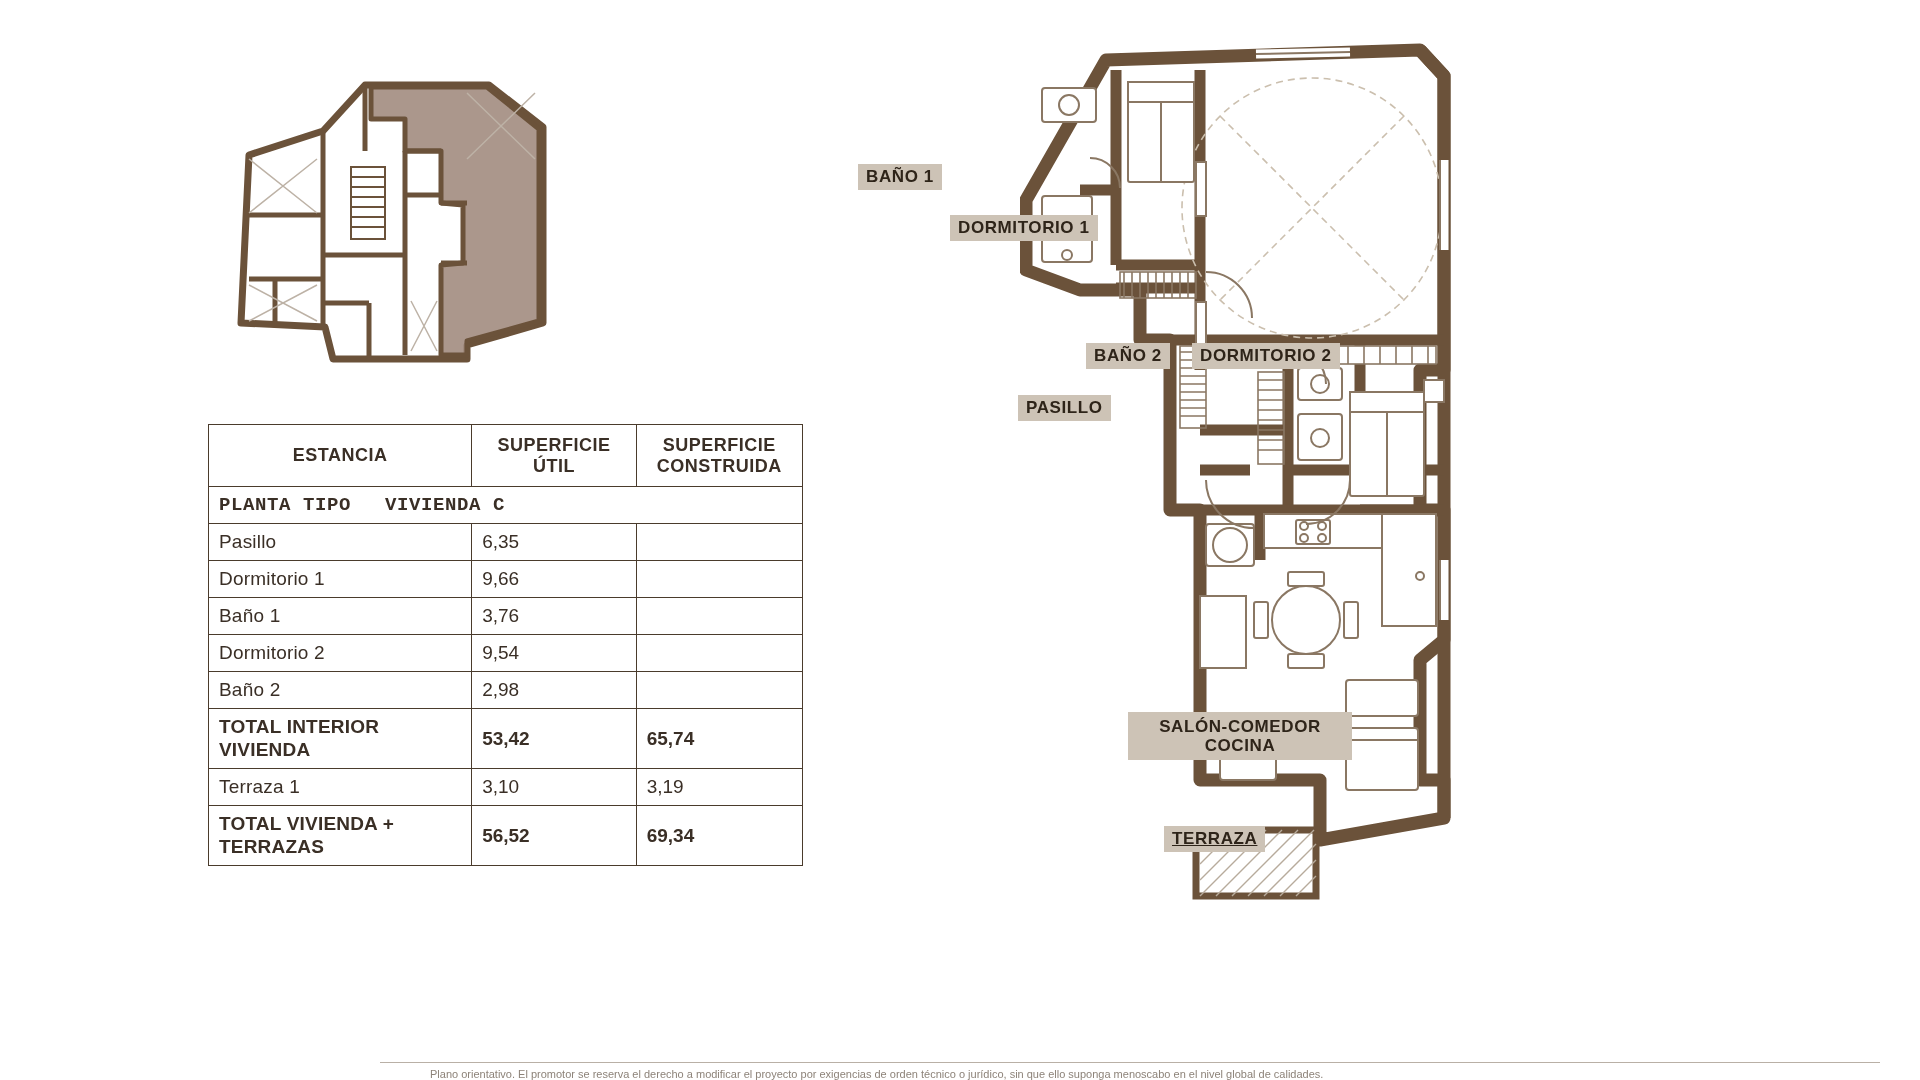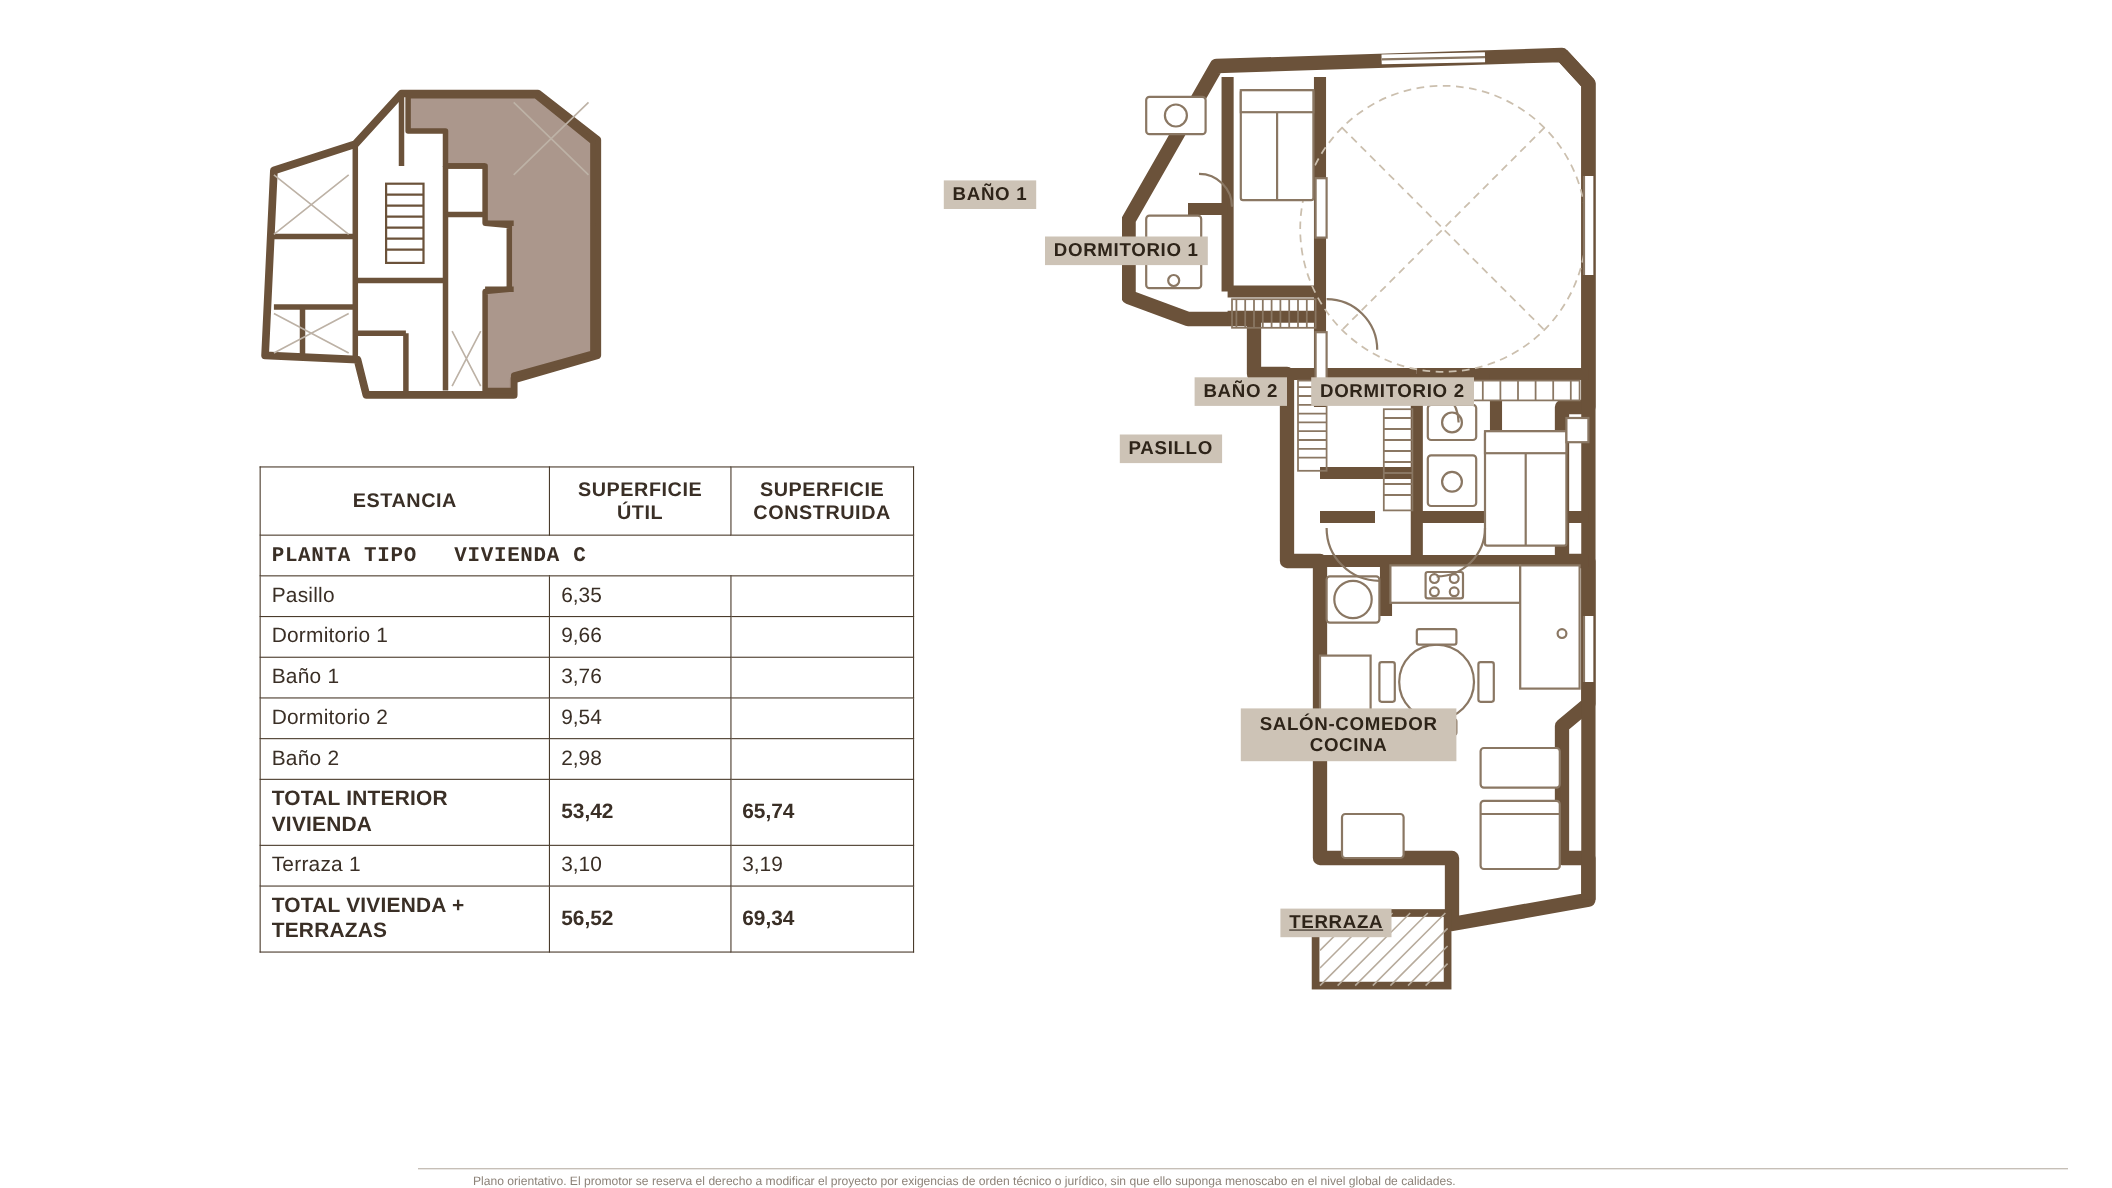--- a/index.html
+++ b/index.html
@@ -32,21 +32,20 @@
     height: 360px;
   }
   #keyplan svg { display: block; }
 
   
   #table-wrap {
     position: absolute;
     left: 208px;
     top: 424px;
     width: 595px;
-    margin-left: 28px;
   }
   table.areas {
     border-collapse: collapse;
     width: 595px;
     font-size: 19px;
     color: #3a2f26;
   }
   table.areas td, table.areas th {
     border: 1.5px solid #4a3b2c;
     padding: 7px 10px;
@@ -385,21 +384,21 @@
         </g>
       </g>
 
     </svg>
 
     <div class="room-label" style="left:-162px; top:124px;">BAÑO 1</div>
     <div class="room-label" style="left:-70px; top:175px;">DORMITORIO 1</div>
     <div class="room-label" style="left:66px; top:303px;">BAÑO 2</div>
     <div class="room-label" style="left:172px; top:303px;">DORMITORIO 2</div>
     <div class="room-label" style="left:-2px; top:355px;">PASILLO</div>
-    <div class="room-label" style="left:108px; top:604px; width:180px; padding:5px 8px;">
+    <div class="room-label" style="left:108px; top:672px; width:180px; padding:5px 22px;">
       <span>SALÓN-COMEDOR</span><br>
       <span>COCINA</span>
     </div>
     <div class="room-label" style="left:144px; top:786px;text-decoration:underline;">TERRAZA</div>
   </div>
 
   <div id="footer-rule"></div>
   <div id="footer-text">Plano orientativo. El promotor se reserva el derecho a modificar el proyecto por exigencias de orden técnico o jurídico, sin que ello suponga menoscabo en el nivel global de calidades.</div>
 
 </div>

